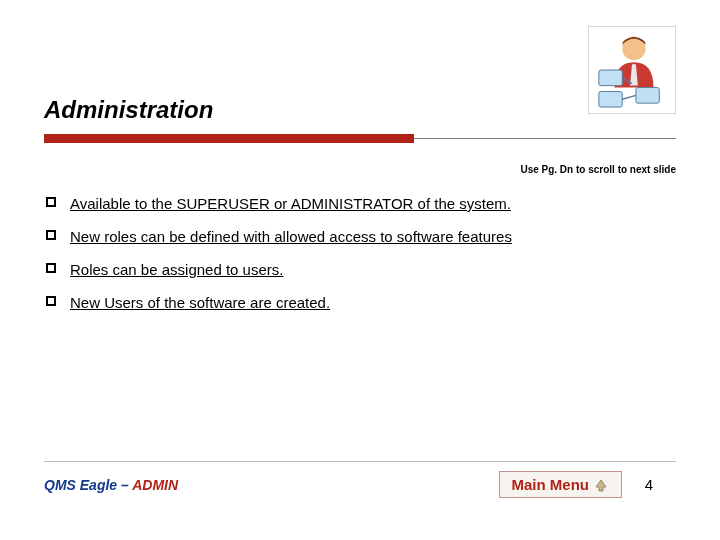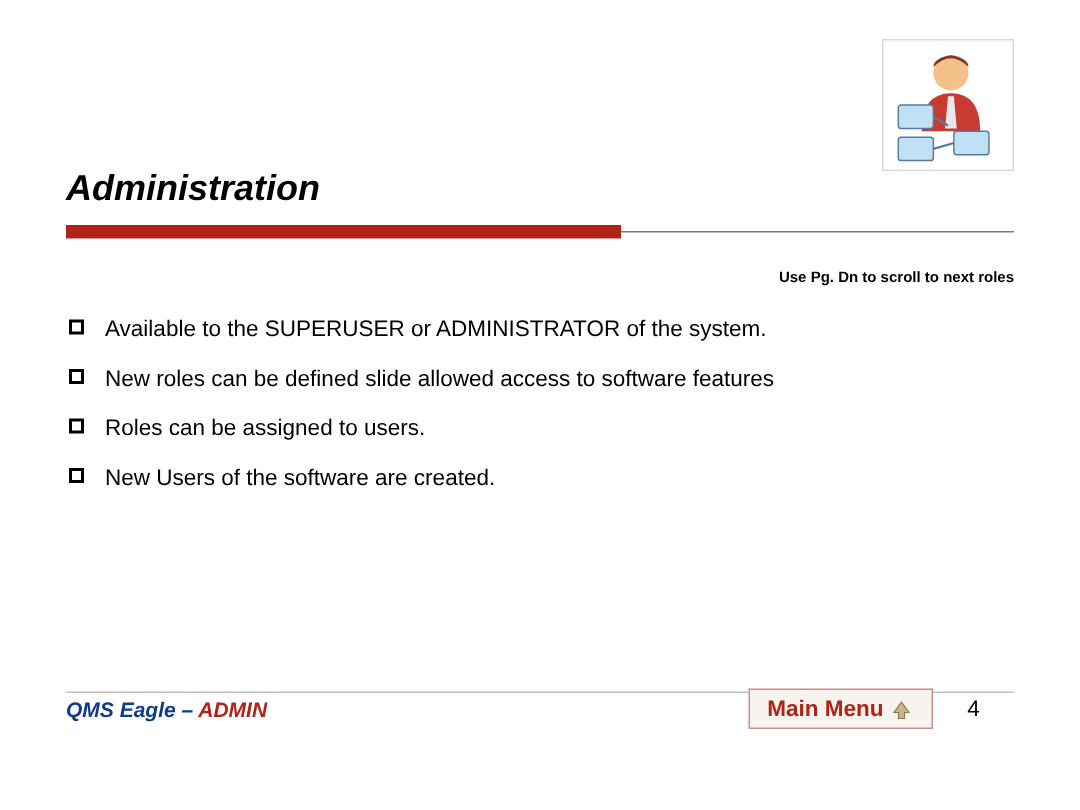--- a/index.html
+++ b/index.html
@@ -1,21 +1,21 @@
 <!DOCTYPE html>
 <html><head>
 <meta charset="utf-8">
 <style>
   * { box-sizing: border-box; margin: 0; padding: 0; }
   html, body { width: 720px; height: 540px; font-family: Verdana, Geneva, sans-serif; background: #fff; color: #000; }
   .slide {
     position: relative;
     width: 720px;
     height: 532px;
-    padding: 16px 44px;
+    padding: 0 44px;
   }
   .header-area {
     position: relative;
     padding-top: 96px;
   }
   .title {
     font-family: "Trebuchet MS", Verdana, sans-serif;
     font-size: 24px;
     font-weight: bold;
     font-style: italic;
@@ -56,41 +56,42 @@
   .hint {
     text-align: right;
     font-size: 10px;
     font-weight: bold;
     margin-top: 18px;
     margin-bottom: 12px;
   }
   ul.bullets {
     list-style: none;
     padding: 0;
+    text-decoration: underline;
   }
   ul.bullets li {
     position: relative;
     padding: 6px 0 6px 26px;
     font-size: 15px;
     line-height: 1.4;
   }
   ul.bullets li .sq {
     position: absolute;
     left: 2px;
     top: 10px;
     width: 10px;
     height: 10px;
     border: 2px solid #000;
     background: #fff;
   }
   .footer {
     position: absolute;
     left: 44px;
     right: 44px;
-    bottom: 46px;
+    bottom: 34px;
     display: flex;
     align-items: center;
   }
   .footer-rule {
     position: absolute;
     left: 44px;
     right: 44px;
     bottom: 70px;
     height: 1px;
     background: #bdbdbd;
@@ -147,25 +148,25 @@
   </div>
 
   <div class="header-area">
     <h1 class="title">Administration</h1>
     <div class="rule-wrap">
       <div class="rule-thin"></div>
       <div class="rule-red"></div>
     </div>
   </div>
 
-  <div class="hint">Use Pg. Dn to scroll to next roles</div>
+  <div class="hint">Use Pg. Dn to scroll to next slide</div>
 
   <ul class="bullets">
     <li><span class="sq"></span><span>Available to the SUPERUSER or ADMINISTRATOR of the system.</span></li>
-    <li><span class="sq"></span><span>New roles can be defined slide allowed access to software features</span></li>
+    <li><span class="sq"></span><span>New roles can be defined with allowed access to software features</span></li>
     <li><span class="sq"></span><span>Roles can be assigned to users.</span></li>
     <li><span class="sq"></span><span>New Users of the software are created.</span></li>
   </ul>
 
   <div class="footer-rule"></div>
 
   <div class="footer">
     <div class="product">
       <span>QMS Eagle – </span><span class="admin">ADMIN</span>
     </div>

